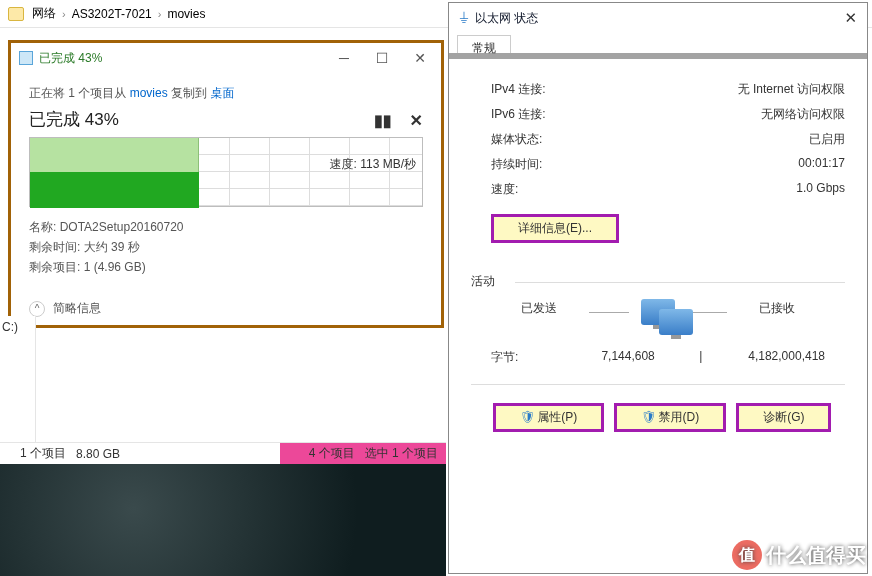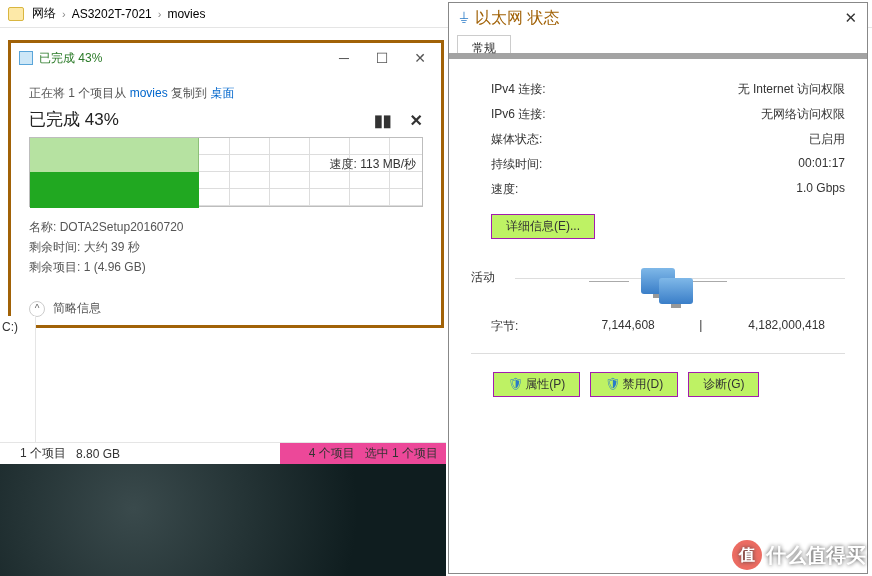--- a/index.html
+++ b/index.html
@@ -39,30 +39,30 @@
 .pane-left { position: absolute; left: 0; top: 0; width: 36px; height: 126px; border-right: 1px solid #e5e5e5; background: #fff; }
 .drive-label { position: absolute; left: 2px; top: 4px; color: #333; }
 .status1 { position: absolute; top: 126px; left: 0; width: 446px; height: 22px; border-top: 1px solid #e5e5e5; display: flex; align-items: center; padding-left: 20px; gap: 10px; color: #333; background: #fff; }
 .status2 { position: absolute; top: 442px; left: 280px; width: 166px; height: 22px; border-top: 1px solid #e5e5e5; display: flex; align-items: center; justify-content: flex-end; padding-right: 8px; gap: 10px; color: #333; background: #ec4899; font-size: 12px; }
 .dark-img { position: absolute; top: 464px; left: 0; width: 446px; height: 112px; background: radial-gradient(circle at 30% 40%, #3a4a4c, #0f1d1f 70%); }
 
 
 .eth-dialog { position: absolute; top: 2px; left: 448px; width: 420px; height: 572px; background: #fff; border: 1px solid #888; }
 .eth-title { height: 30px; display: flex; align-items: center; padding: 0 10px; }
 .eth-title .net-icon { color: #2a7bc8; margin-right: 6px; font-size: 14px; }
-.eth-title-text { flex: 1; font-size: 16px; color: #a16207; }
+.eth-title-text { flex: 1; font-size: 12px; color: #0f172a; }
 .eth-close { font-size: 15px; color: #333; cursor: pointer; }
 .tabstrip { height: 26px; border-bottom: 6px solid #a3a3a3; display: flex; padding-left: 8px; }
 .tab { padding: 4px 14px; border: 1px solid #ccc; border-bottom: none; background: #fff; margin-top: 2px; font-size: 12px; color: #333; }
 .eth-body { padding: 18px 22px; }
 .sect-head { color: #333; margin-bottom: 10px; position: relative; }
 .sect-head::after { content: ""; position: absolute; left: 44px; right: 0; top: 50%; height: 1px; background: #ddd; }
 .row { display: flex; justify-content: space-between; padding: 4px 0 4px 20px; color: #333; }
 .row .lbl { color: #333; }
-.btn { display: inline-block; border: 1px solid #a21caf; background: #bef264; padding: 3px 14px; font-size: 12px; color: #333; margin-top: 12px; margin-left: 20px; }
+.btn { display: inline-block; border: 3px solid #a21caf; background: #fef9c3; padding: 3px 24px; font-size: 12px; color: #333; margin-top: 12px; margin-left: 20px; }
 .activity { margin-top: 30px; }
 .act-icons { display: flex; justify-content: center; align-items: center; gap: 12px; margin: 12px 0 6px; }
 .act-line { width: 40px; height: 1px; background: #aaa; }
 .monitor-icon { width: 34px; height: 26px; background: linear-gradient(#7fb8e8, #3a7ec8); border-radius: 3px; position: relative; }
 .monitor-icon::after { content: ""; position: absolute; bottom: -4px; left: 12px; width: 10px; height: 4px; background: #999; }
 .monitors { position: relative; }
 .act-labels { display: flex; justify-content: space-between; padding: 0 50px; color: #333; margin-bottom: 10px; }
 .bytes-row { display: flex; justify-content: space-between; padding: 0 20px; color: #333; }
 .hr2 { height: 1px; background: #ddd; margin: 18px 0; }
 .eth-footer { display: flex; gap: 10px; padding-left: 22px; }
@@ -162,20 +162,24 @@
         <span>00:01:17</span>
       </div>
     <div class="row">
         <span class="lbl">速度:</span>
         <span>1.0 Gbps</span>
       </div>
     <div class="btn">详细信息(E)...</div>
 
     <div class="activity">
       <div class="sect-head">活动</div>
+      <div class="act-labels">
+        <span>已发送</span>
+        <span>已接收</span>
+      </div>
       <div class="act-icons" style="margin-top:-28px;">
         <div class="act-line"></div>
         <div class="monitors">
           <div class="monitor-icon" style="position:relative;"></div>
           <div class="monitor-icon" style="position:absolute; left:18px; top:10px;"></div>
         </div>
         <div class="act-line"></div>
       </div>
       <div style="position:relative; margin-top:24px;">
         <div class="bytes-row">

